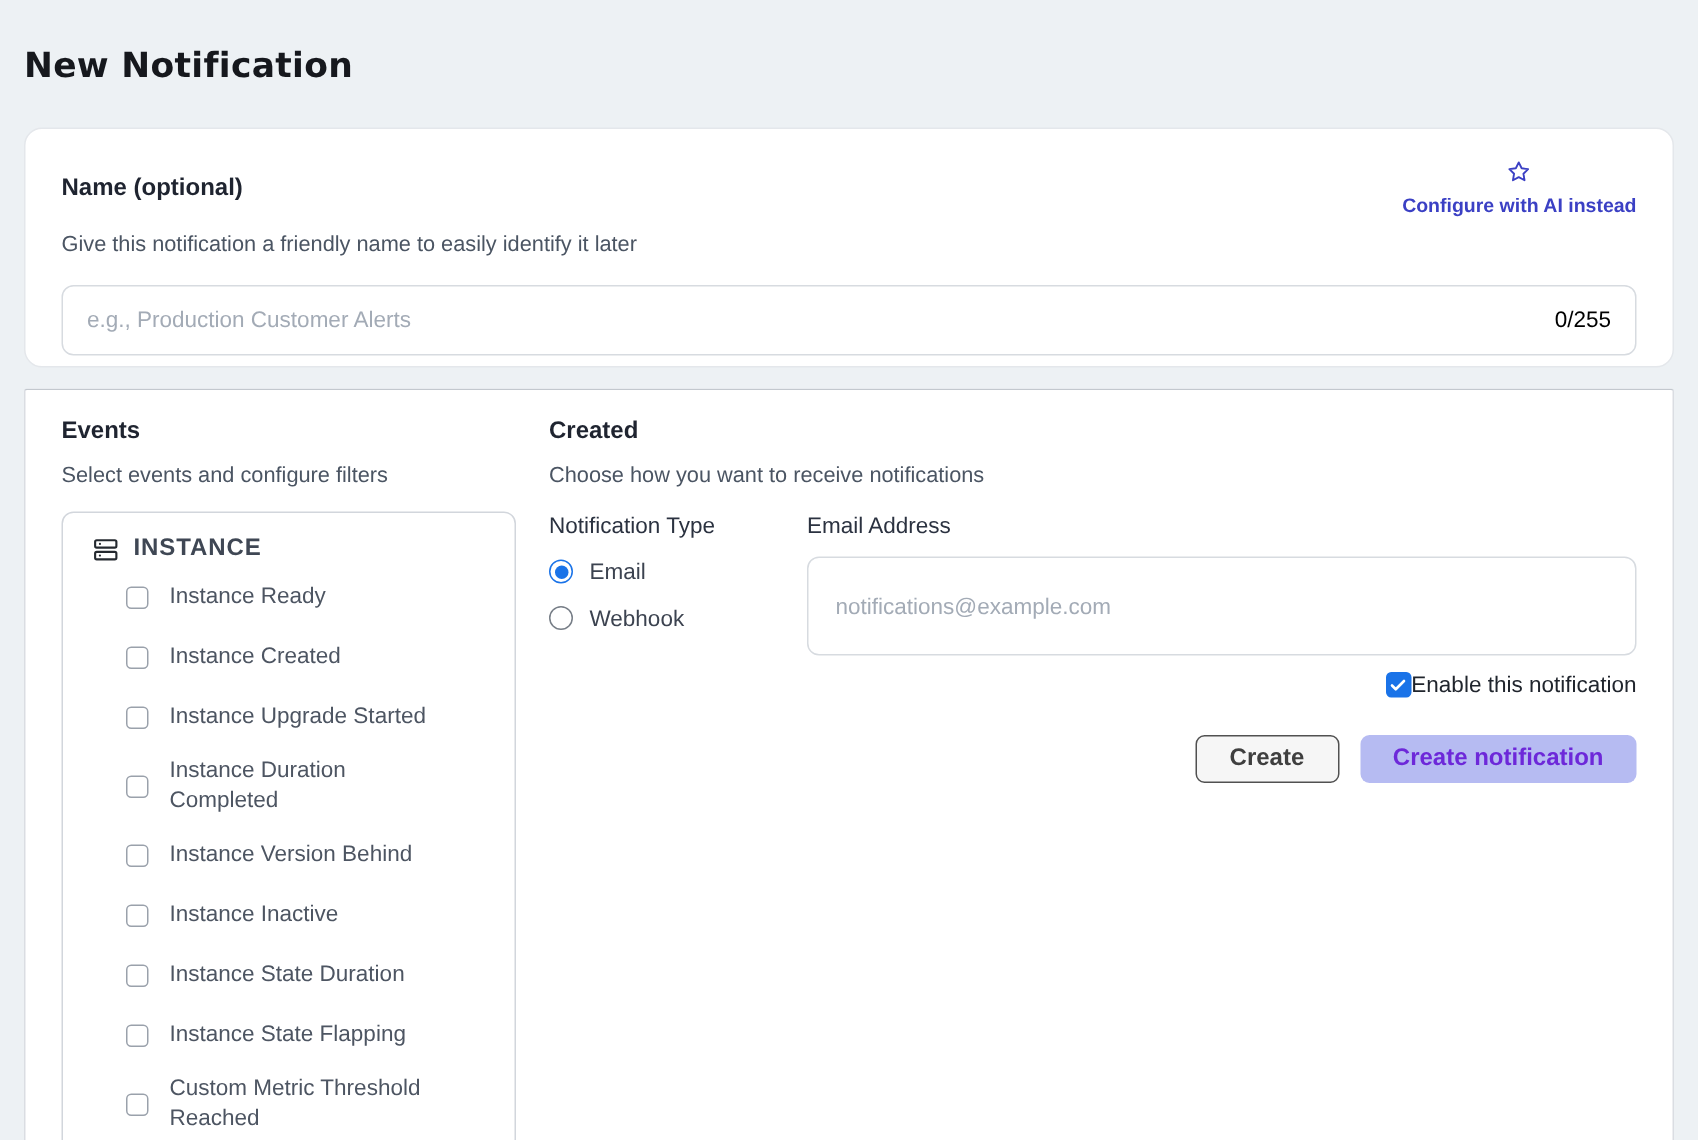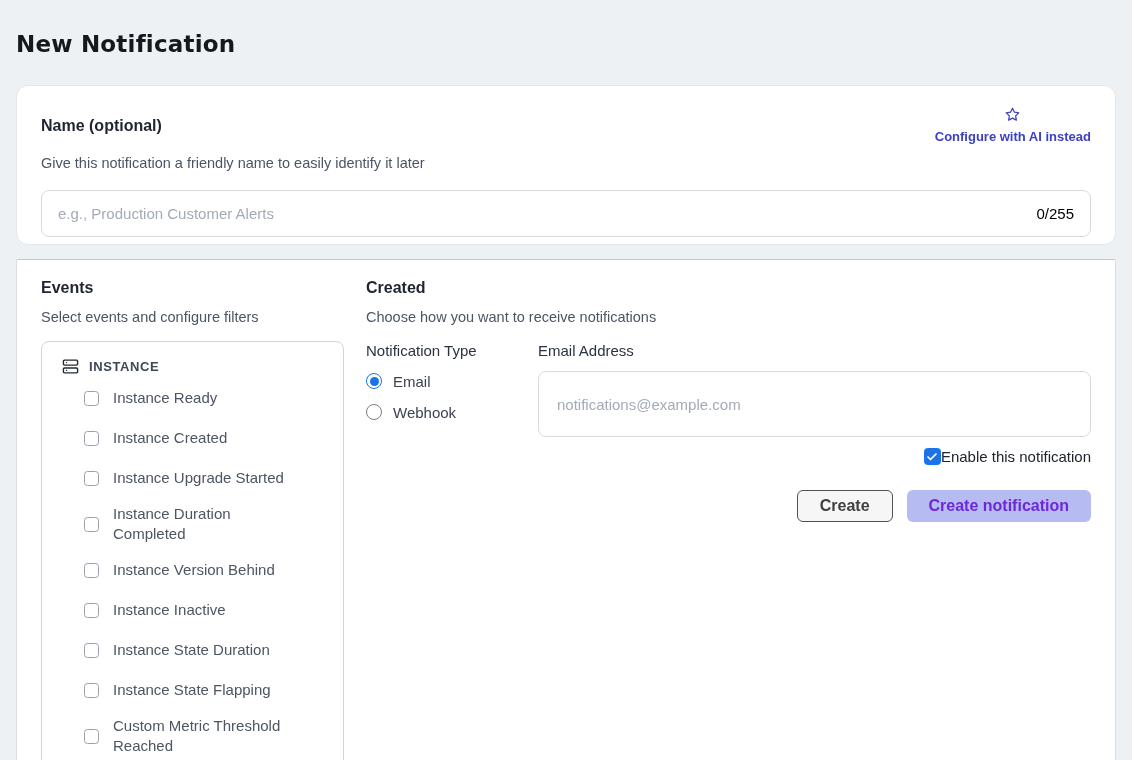--- a/index.html
+++ b/index.html
@@ -42,21 +42,21 @@
     display:flex; align-items:flex-start;
   }
   .col-events { width:303px; flex:none; }
   .col-delivery { flex:1; margin-left:22px; }
 
   .panel {
     margin-top:13px; border:1px solid #d2d6dc; border-radius:8px;
     padding:12px 16px; height:540px; overflow:hidden;
   }
   .group-head { display:flex; align-items:center; gap:10px; height:24px; margin-left:4px; }
-  .group-label { font-size:13px; font-weight:700; color:#3f4754; letter-spacing:.6px; }
+  .group-label { font-size:16px; font-weight:700; color:#3f4754; letter-spacing:.6px; }
   .event-row { display:flex; align-items:center; gap:14px; min-height:40px; padding-left:26px; cursor:pointer; }
   .event-row.two-line { min-height:52px; }
   .cbx {
     width:15px; height:15px; border:1.5px solid #9aa1ab; border-radius:3.5px;
     background:#fff; flex:none; display:inline-flex; align-items:center; justify-content:center;
   }
   .event-label { font-size:15px; color:#4d5562; line-height:20px; max-width:176px; }
 
   .delivery-grid { display:flex; margin-top:13px; }
   .ntype-col { width:150px; flex:none; margin-right:22px; }

